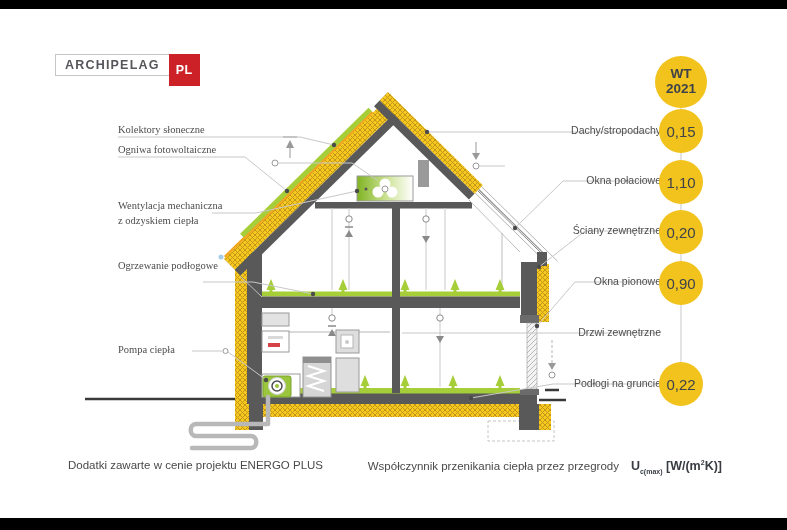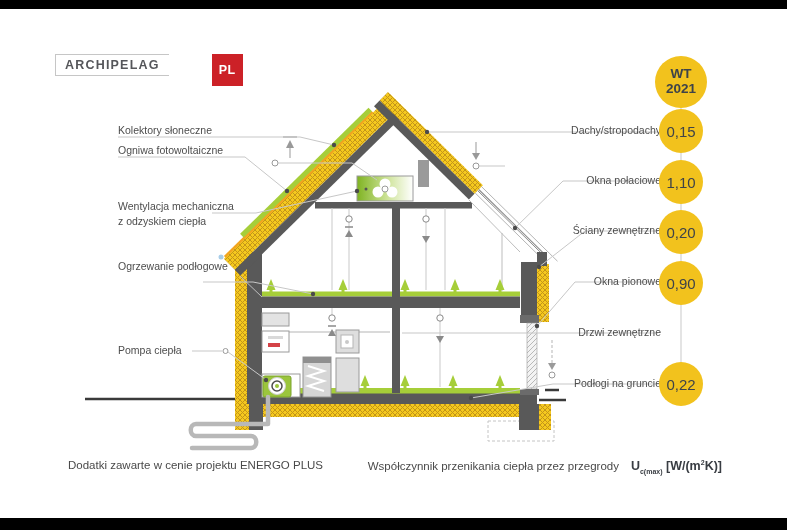--- a/index.html
+++ b/index.html
@@ -2,26 +2,26 @@
 <html lang="pl"><head>
 <meta charset="utf-8">
 <style>
   html,body{margin:0;padding:0;background:#e8e8e8;}
   .stage{position:relative;width:787px;height:530px;background:#ffffff;overflow:hidden;
          font-family:"Liberation Sans",sans-serif;}
   .bar{position:absolute;left:0;width:787px;background:#000;}
   .bar.top{top:0;height:9px;}
   .bar.bottom{bottom:0;height:12px;}
   .art{position:absolute;left:0;top:0;}
-  .logo{position:absolute;left:55px;top:54px;display:flex;height:22px;gap:43px;}
+  .logo{position:absolute;left:55px;top:54px;display:flex;height:22px;}
   .logo-name{border:1px solid #c6c6c6;border-right:none;background:#fff;color:#55565a;
     font-weight:bold;font-size:12.5px;letter-spacing:1.2px;display:flex;align-items:center;padding:0 9px;}
   .logo-pl{background:#cc2127;color:#fff;font-weight:bold;font-size:12.5px;letter-spacing:.5px;
     display:flex;align-items:center;padding:16px 7px;}
-  .llabel{position:absolute;left:118px;font-size:10.5px;color:#4d4d4d;white-space:nowrap;}
+  .llabel{position:absolute;left:118px;font-size:10.5px;color:#4d4d4d;white-space:nowrap;font-family:Liberation Serif, serif;}
   .rlabel{position:absolute;right:126px;font-size:10.5px;color:#4d4d4d;white-space:nowrap;text-align:right;}
   .ucircle{position:absolute;left:659px;width:44px;height:44px;border-radius:50%;background:#f2c21d;
     display:flex;align-items:center;justify-content:center;font-weight:normal;font-size:15px;color:#3e4349;}
   .wt{position:absolute;left:655px;top:56px;width:52px;height:52px;border-radius:50%;background:#f2c21d;
     display:flex;flex-direction:column;align-items:center;justify-content:center;font-weight:bold;
     font-size:13.5px;line-height:1.1;color:#3e4349;}
   .cap-left{position:absolute;left:68px;top:459px;font-size:11.5px;color:#4a4a4a;white-space:nowrap;text-align:right;}
   .cap-right{position:absolute;right:65px;top:459px;font-size:11.5px;color:#4a4a4a;white-space:nowrap;}
   .formula{font-weight:bold;color:#393d43;font-size:12.5px;margin-left:12px;}
   .formula sub{font-size:7px;}

